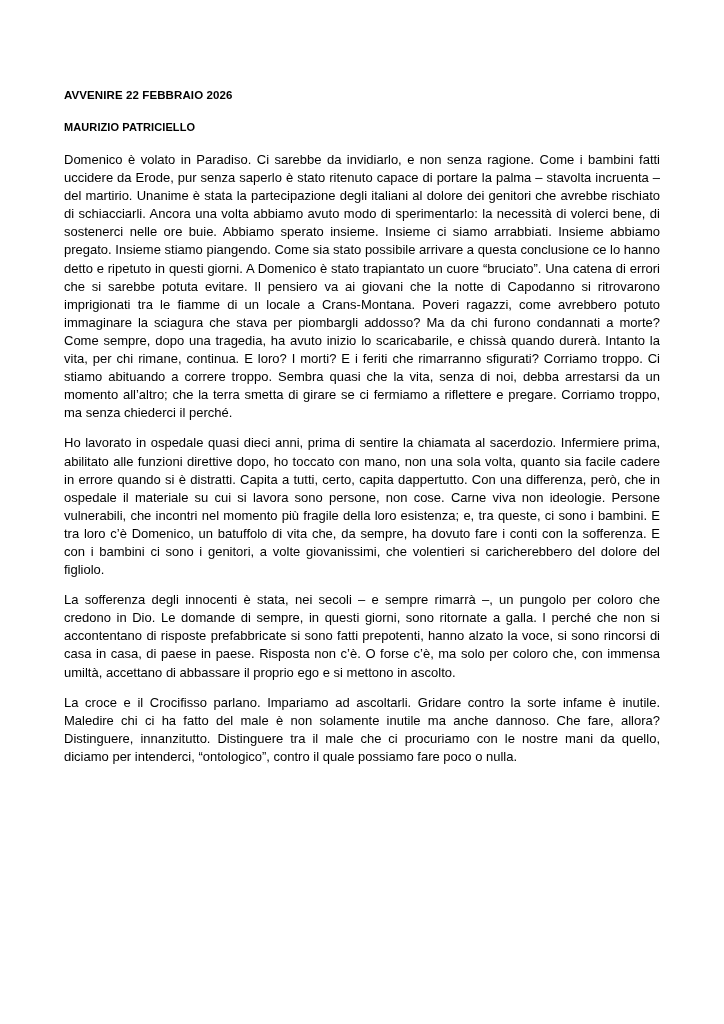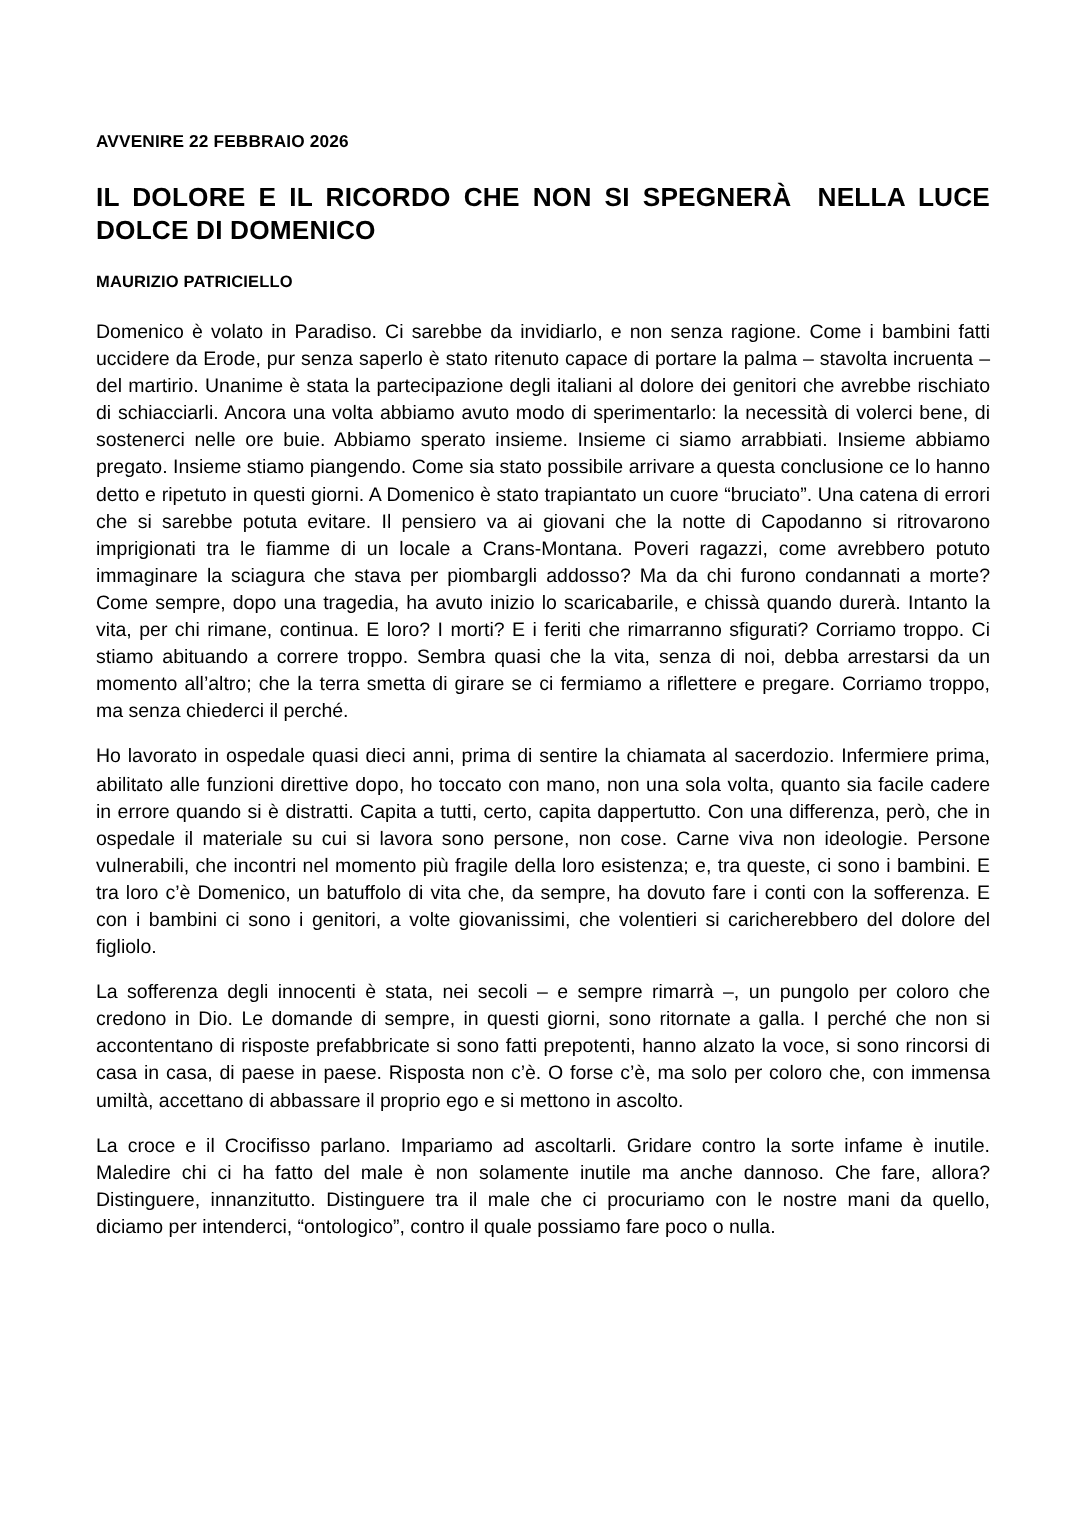--- a/index.html
+++ b/index.html
@@ -73,21 +73,20 @@
   }
 </style>
 </head>
 <body>
 
 <div class="page">
   <article class="article">
 
     <div class="kicker">AVVENIRE 22 FEBBRAIO 2026</div>
 
-    <h1 class="headline">IL DOLORE E IL RICORDO CHE NON SI SPEGNERÀ  NELLA LUCE DOLCE DI DOMENICO</h1>
 
     <div class="byline">MAURIZIO PATRICIELLO</div>
 
     <div class="body-text">
       <p>Domenico è volato in Paradiso. Ci sarebbe da invidiarlo, e non senza ragione. Come i bambini fatti uccidere da Erode, pur senza saperlo è stato ritenuto capace di portare la palma – stavolta incruenta – del martirio. Unanime è stata la partecipazione degli italiani al dolore dei genitori che avrebbe rischiato di schiacciarli. Ancora una volta abbiamo avuto modo di sperimentarlo: la necessità di volerci bene, di sostenerci nelle ore buie. Abbiamo sperato insieme. Insieme ci siamo arrabbiati. Insieme abbiamo pregato. Insieme stiamo piangendo. Come sia stato possibile arrivare a questa conclusione ce lo hanno detto e ripetuto in questi giorni. A Domenico è stato trapiantato un cuore “bruciato”. Una catena di errori che si sarebbe potuta evitare. Il pensiero va ai giovani che la notte di Capodanno si ritrovarono imprigionati tra le fiamme di un locale a Crans-Montana. Poveri ragazzi, come avrebbero potuto immaginare la sciagura che stava per piombargli addosso? Ma da chi furono condannati a morte? Come sempre, dopo una tragedia, ha avuto inizio lo scaricabarile, e chissà quando durerà. Intanto la vita, per chi rimane, continua. E loro? I morti? E i feriti che rimarranno sfigurati? Corriamo troppo. Ci stiamo abituando a correre troppo. Sembra quasi che la vita, senza di noi, debba arrestarsi da un momento all’altro; che la terra smetta di girare se ci fermiamo a riflettere e pregare. Corriamo troppo, ma senza chiederci il perché.</p>
       <p>Ho lavorato in ospedale quasi dieci anni, prima di sentire la chiamata al sacerdozio. Infermiere prima, abilitato alle funzioni direttive dopo, ho toccato con mano, non una sola volta, quanto sia facile cadere in errore quando si è distratti. Capita a tutti, certo, capita dappertutto. Con una differenza, però, che in ospedale il materiale su cui si lavora sono persone, non cose. Carne viva non ideologie. Persone vulnerabili, che incontri nel momento più fragile della loro esistenza; e, tra queste, ci sono i bambini. E tra loro c’è Domenico, un batuffolo di vita che, da sempre, ha dovuto fare i conti con la sofferenza. E con i bambini ci sono i genitori, a volte giovanissimi, che volentieri si caricherebbero del dolore del figliolo.</p>
       <p>La sofferenza degli innocenti è stata, nei secoli – e sempre rimarrà –, un pungolo per coloro che credono in Dio. Le domande di sempre, in questi giorni, sono ritornate a galla. I perché che non si accontentano di risposte prefabbricate si sono fatti prepotenti, hanno alzato la voce, si sono rincorsi di casa in casa, di paese in paese. Risposta non c’è. O forse c’è, ma solo per coloro che, con immensa umiltà, accettano di abbassare il proprio ego e si mettono in ascolto.</p>
       <p>La croce e il Crocifisso parlano. Impariamo ad ascoltarli. Gridare contro la sorte infame è inutile. Maledire chi ci ha fatto del male è non solamente inutile ma anche dannoso. Che fare, allora? Distinguere, innanzitutto. Distinguere tra il male che ci procuriamo con le nostre mani da quello, diciamo per intenderci, “ontologico”, contro il quale possiamo fare poco o nulla.</p>
     </div>
 

